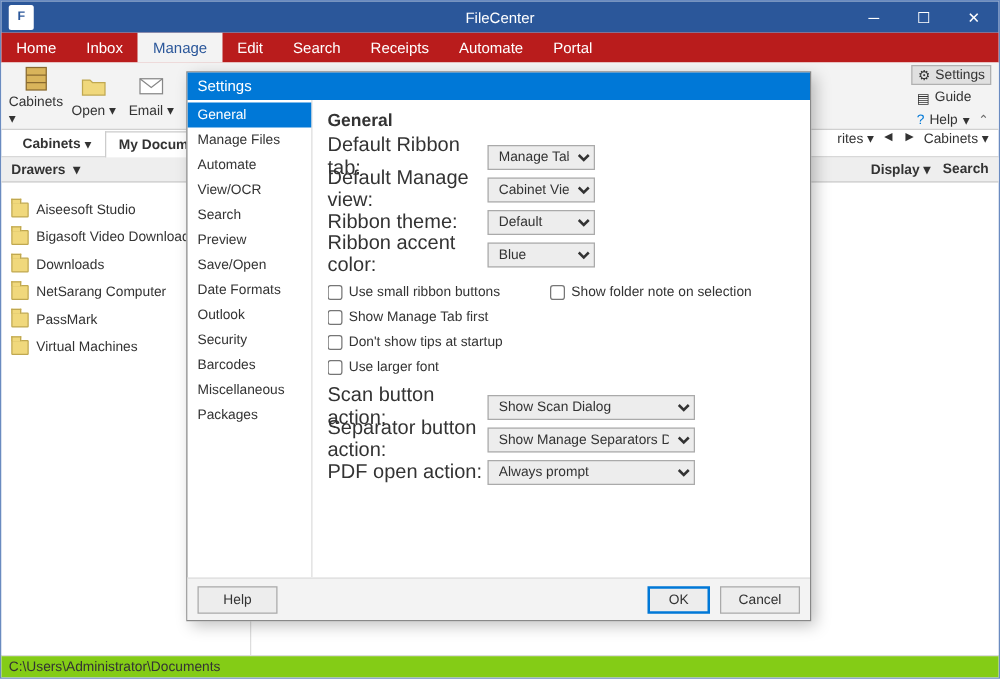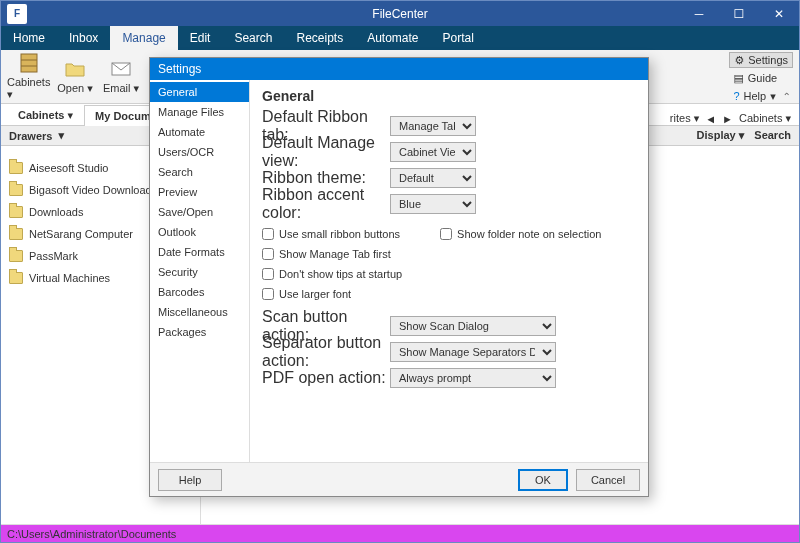--- a/index.html
+++ b/index.html
@@ -2,43 +2,43 @@
 <html><head>
 <meta charset="utf-8">
 <style>
 *{box-sizing:border-box;margin:0;padding:0;font-family:"Segoe UI",Tahoma,sans-serif;font-size:11px;color:#333}
 body{background:#fff;width:800px;height:543px;overflow:hidden;position:relative;border:1px solid #6a8bc0}
 .titlebar{height:25px;background:#2b579a;display:flex;align-items:center;color:#fff;position:relative}
 .titlebar .app-icon{width:20px;height:20px;margin:0 6px;background:#fff;border-radius:2px;display:flex;align-items:center;justify-content:center;color:#2b579a;font-weight:bold;font-size:10px}
 .titlebar .title{position:absolute;left:50%;transform:translateX(-50%);color:#fff;font-size:12px}
 .titlebar .win-controls{margin-left:auto;display:flex}
 .titlebar .win-controls div{width:40px;height:25px;display:flex;align-items:center;justify-content:center;color:#fff;font-size:12px}
-.menubar{height:24px;background:#0c4a6e;display:flex;align-items:stretch}
+.menubar{height:24px;background:#b91c1c;display:flex;align-items:stretch}
 .menubar .menu-item{padding:0 12px;display:flex;align-items:center;color:#fff;font-size:12px}
 .menubar .menu-item.active{background:#f3f3f3;color:#2b579a}
 .ribbon{height:54px;background:#f3f3f3;border-bottom:1px solid #d0d0d0;display:flex;position:relative}
 .ribbon-left{display:flex;align-items:center;padding:4px 6px;gap:2px}
 .ribbon-btn{display:flex;flex-direction:column;align-items:center;justify-content:center;width:44px;height:46px;font-size:10px;color:#444}
 .ribbon-btn .ico{width:22px;height:22px;margin-bottom:2px;display:flex;align-items:center;justify-content:center}
 .ribbon-right{position:absolute;right:6px;top:2px;display:flex;flex-direction:column;gap:2px}
 .ribbon-right .rr{height:16px;display:flex;align-items:center;gap:4px;font-size:11px;padding:0 4px}
 .ribbon-right .rr.sel{background:#e0e0e0;border:1px solid #b0b0b0}
 .ribbon-right .collapse{position:absolute;right:2px;bottom:2px;font-size:10px;color:#666}
 .tabbar{height:22px;border-bottom:1px solid #ccc;display:flex;align-items:stretch;padding-left:6px}
 .tab{padding:3px 10px;border:1px solid transparent;border-bottom:none;font-size:11px;display:flex;align-items:center}
 .tab.sel{border-color:#ccc;background:#fff;position:relative;top:1px;font-weight:600}
-.tabbar .right-tools{margin-left:auto;display:flex;align-items:flex-end;gap:6px;padding-right:8px;font-size:11px;color:#444}
+.tabbar .right-tools{margin-left:auto;display:flex;align-items:flex-start;gap:6px;padding-right:8px;font-size:11px;color:#444}
 .drawerbar{height:20px;background:#eee;border-bottom:1px solid #ccc;display:flex;align-items:center;padding:0 8px;font-size:11px;font-weight:600}
 .drawerbar .right-tools{margin-left:auto;display:flex;gap:10px;font-weight:bold}
 .content{position:absolute;top:147px;left:0;right:0;bottom:18px;display:flex}
 .drawer-list{width:200px;border-right:1px solid #ddd;padding-top:4px}
 .drawer-item{height:22px;display:flex;align-items:flex-end;padding:0 8px;gap:6px;font-size:11px}
 .drawer-item .dicon{width:14px;height:12px;background:#f0d87c;border:1px solid #c0a850;border-radius:1px;position:relative}
 .drawer-item .dicon::before{content:"";position:absolute;left:-1px;top:-4px;width:6px;height:3px;background:#f0d87c;border:1px solid #c0a850;border-bottom:none}
-.statusbar{position:absolute;bottom:0;left:0;right:0;height:18px;background:#d946ef;border-top:1px solid #ddd;display:flex;align-items:center;padding:0 6px;font-size:10px;color:#555}
+.statusbar{position:absolute;bottom:0;left:0;right:0;height:18px;background:#84cc16;border-top:1px solid #ddd;display:flex;align-items:center;padding:0 6px;font-size:10px;color:#555}
 
 .dialog{position:absolute;left:148px;top:56px;width:500px;height:440px;background:#fff;border:1px solid #888;box-shadow:4px 4px 12px rgba(0,0,0,.25);display:flex;flex-direction:column}
 .dialog-title{height:22px;background:#0078d7;color:#fff;display:flex;align-items:center;padding:0 8px;font-size:12px}
 .dialog-body{flex:1;display:flex;overflow:hidden}
 .dialog-nav{width:100px;border-right:1px solid #ddd;padding:2px 0}
 .dialog-nav .nv{padding:4px 8px;font-size:11px;color:#333}
 .dialog-nav .nv.sel{background:#0078d7;color:#fff}
 .dialog-main{flex:1;padding:8px 12px;overflow:auto}
 .dialog-main h3{font-size:14px;font-weight:600;margin-bottom:10px;color:#333}
 .frow{display:flex;align-items:center;height:24px;margin-bottom:2px}
@@ -183,26 +183,26 @@
   <span>C:\Users\Administrator\Documents</span>
 </div>
 
 <div class="dialog">
   <div class="dialog-title">Settings</div>
   <div class="dialog-body">
     <div class="dialog-nav">
       <div class="nv sel">General</div>
       <div class="nv">Manage Files</div>
       <div class="nv">Automate</div>
-      <div class="nv">Users/OCR</div>
+      <div class="nv">View/OCR</div>
       <div class="nv">Search</div>
       <div class="nv">Preview</div>
       <div class="nv">Save/Open</div>
+      <div class="nv">Date Formats</div>
       <div class="nv">Outlook</div>
-      <div class="nv">Date Formats</div>
       <div class="nv">Security</div>
       <div class="nv">Barcodes</div>
       <div class="nv">Miscellaneous</div>
       <div class="nv">Packages</div>
     </div>
     <div class="dialog-main">
       <h3>General</h3>
       <div class="frow">
           <label>Default Ribbon tab:</label>
           <select><option>Manage Tab</option></select>

